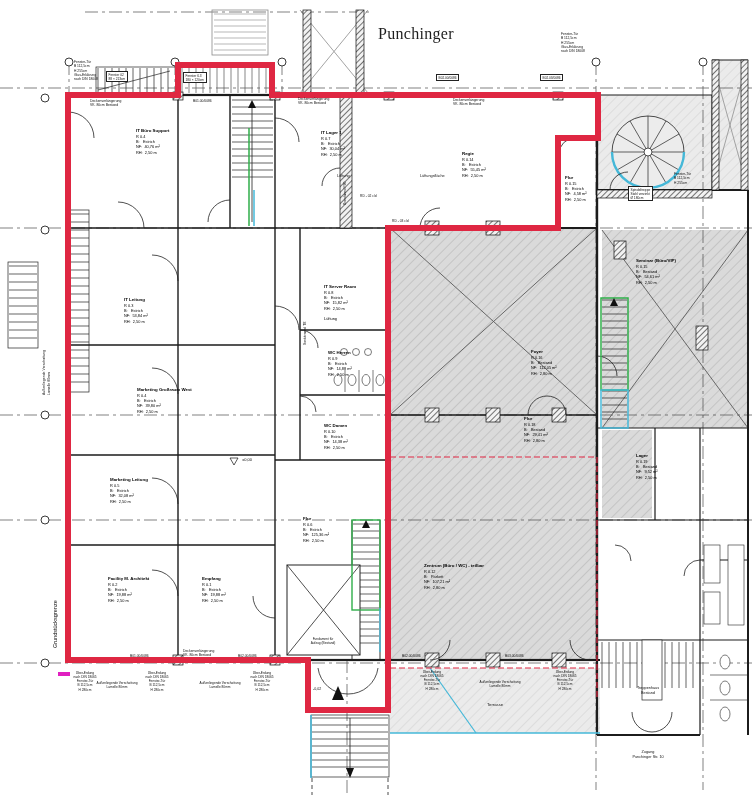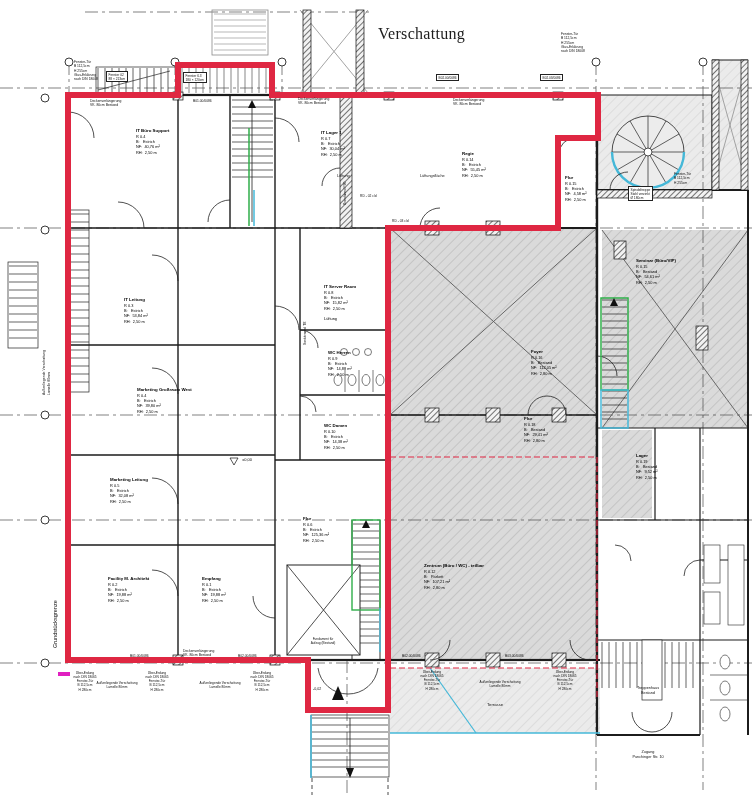--- a/index.html
+++ b/index.html
@@ -231,21 +231,21 @@
   <g fill="#111" stroke="none">
     <polygon points="332,700 344,700 338,686"></polygon>
     <polygon points="248,108 256,108 252,100"></polygon>
     <polygon points="610,306 618,306 614,298"></polygon>
     <polygon points="362,528 370,528 366,520"></polygon>
     <polygon points="346,768 354,768 350,778"></polygon>
     <polygon points="230,458 238,458 234,465" fill="none" stroke="#111" stroke-width="0.7"></polygon>
   </g>
 </svg>
 
-  <div id="title">Verschattung</div>
+  <div id="title">Punchinger</div>
   <div id="labels">
       <div class="room" style="left: 136px; top: 128px;"><div class="rname">IT Büro Support</div><div class="rlines">R 0.4
 B:   Estrich
 NF:  40,76 m²
 RH:  2,50 m</div></div>
       <div class="room" style="left: 321px; top: 130px;"><div class="rname">IT Lager 1</div><div class="rlines">R 0.7
 B:   Estrich
 NF:  30,04 m²
 RH:  2,50 m</div></div>
       <div class="room" style="left: 462px; top: 151px;"><div class="rname">Regie</div><div class="rlines">R 0.14

